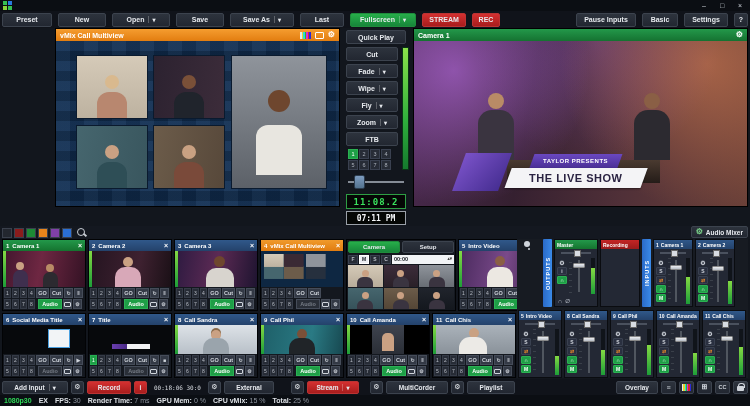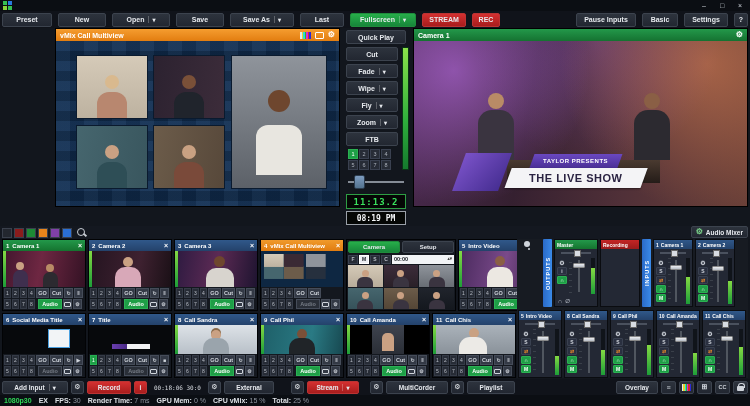--- a/index.html
+++ b/index.html
@@ -287,22 +287,22 @@
       <div class="pad-cell">5</div>
       <div class="pad-cell">6</div>
       <div class="pad-cell">7</div>
       <div class="pad-cell">8</div>
     </div>
   <div id="tbar">
     <div id="tbar-track"></div>
     <div id="tbar-knob"></div>
   </div>
   <div id="clock">
-    <div id="clock-time">11:13.2</div>
-    <div id="clock-ampm">08:19 PM</div>
+    <div id="clock-time">11:08.2</div>
+    <div id="clock-ampm">07:11 PM</div>
   </div>
 </div>
 
 <div class="monitor" style="left:413px;top:28px;width:335px">
   <div class="mon-head head-green">
     <span>Camera 1</span>
     <span class="mspacer"></span>
     <span class="gear">⚙</span>
   </div>
   <div class="mon-video" id="pg-video">

